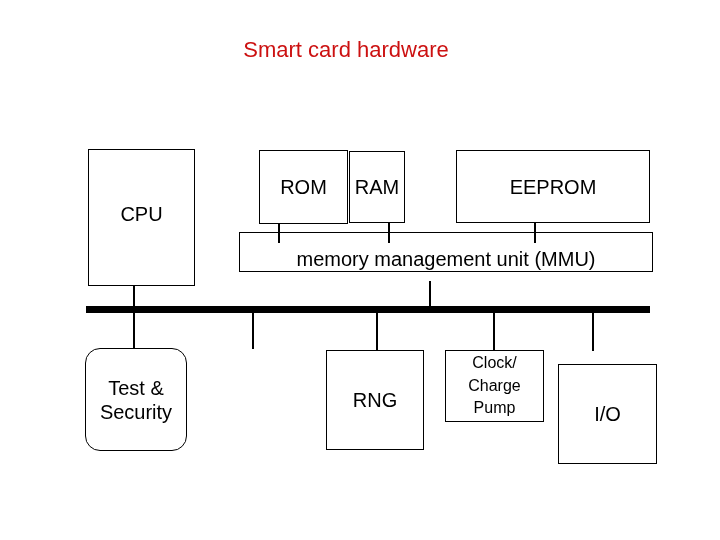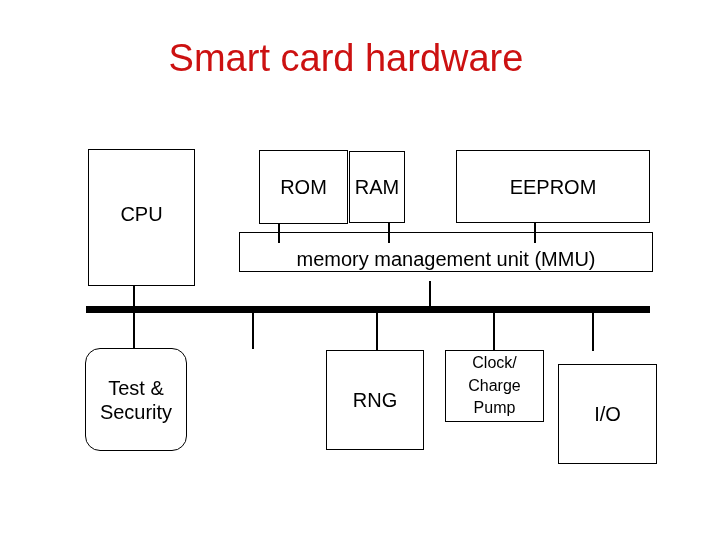--- a/index.html
+++ b/index.html
@@ -9,21 +9,21 @@
     height: 540px;
     background: #ffffff;
     font-family: "Liberation Sans", sans-serif;
     overflow: hidden;
   }
   .slide-title {
     position: absolute;
     left: 0; top: 37px;
     width: 692px;
     text-align: center;
-    font-size: 38px;
+    font-size: 22px;
     letter-spacing: 0px;
     color: #cc1111;
   }
   .box {
     position: absolute;
     box-sizing: border-box;
     border: 1px solid #000000;
     background: #ffffff;
     color: #000000;
     display: flex;

